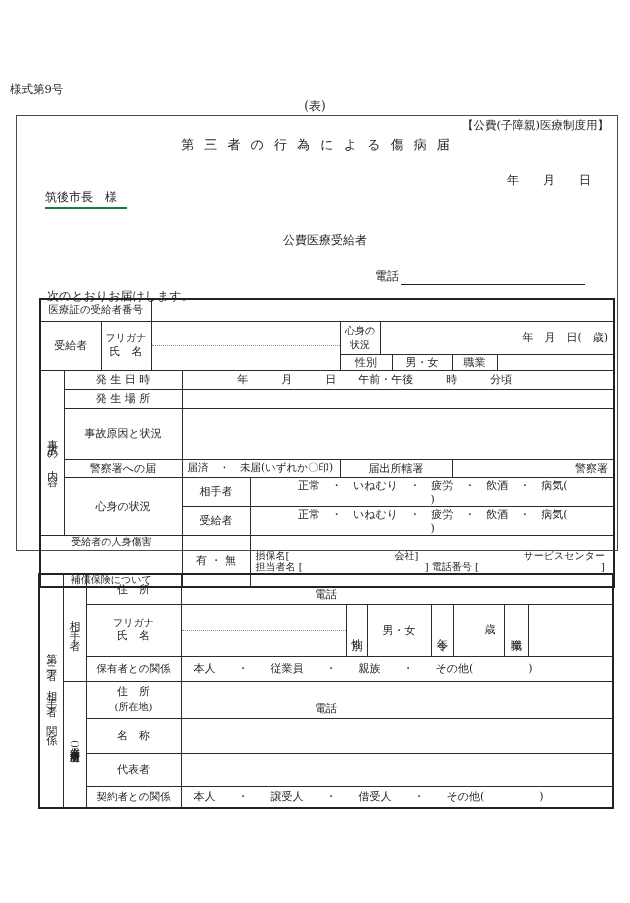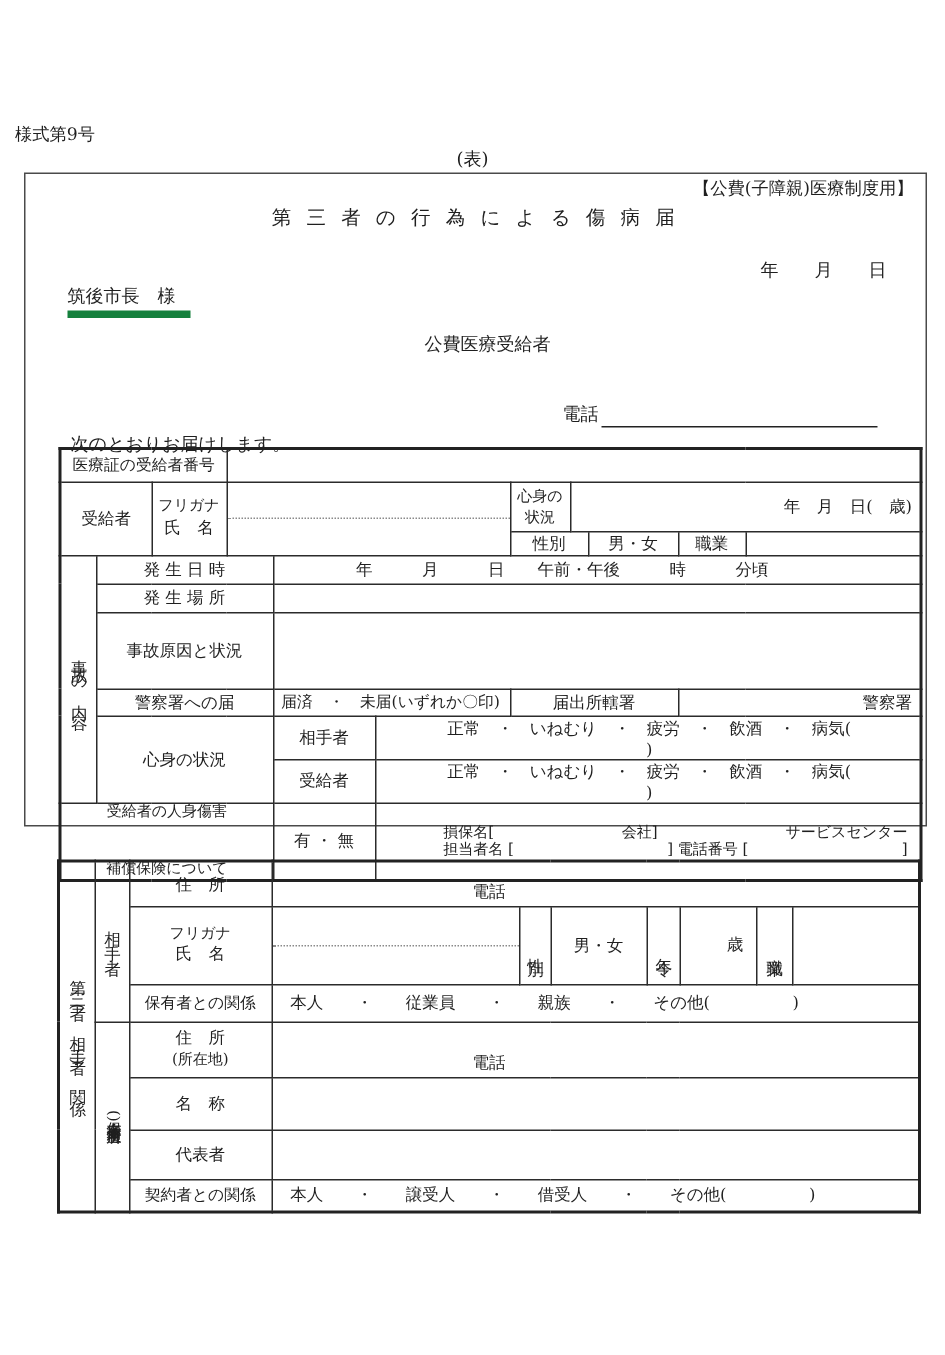--- a/index.html
+++ b/index.html
@@ -7,22 +7,22 @@
           font-family:"DejaVu Serif","Liberation Serif",serif; color:#1f1f1f; overflow:hidden; }
   .abs { position:absolute; }
 
   
   .form-no { left:10px; top:82px; font-size:11.5px; }
   .sheet-side { left:0; right:0; top:98px; text-align:center; font-size:12px; }
   .outer-box { left:16px; top:115px; width:600px; height:434px; border:1px solid #4a4a4a; }
   .sys-tag { right:8px; top:2px; font-size:11.5px; }
   .ttl { left:0; right:0; top:20px; text-align:center; font-size:13px; letter-spacing:3px; }
   .date-line { right:26px; top:56px; font-size:12px; }
-  .addressee { left:28px; top:73px; font-size:12px; border-bottom:5px solid #15803d; padding:0 10px 1px 0; }
-  .payer-head { left:266px; top:105px; font-size:12px; }
+  .addressee { left:28px; top:73px; font-size:12px; border-bottom:2px solid #15803d; padding:0 10px 1px 0; }
+  .payer-head { left:266px; top:116px; font-size:12px; }
   .payer-row { display:flex; align-items:flex-end; font-size:12px; }
   .uline { display:inline-block; width:184px; border-bottom:1px solid #222; height:14px; margin-left:2px; }
   .decl { left:30px; top:172px; font-size:12px; }
 
   
   table { border-collapse:collapse; table-layout:fixed; }
   table.frm { border:2px solid #222; }
   td { border:1px solid #2b2b2b; padding:0; font-size:11px; text-align:center; vertical-align:middle; overflow:hidden; }
   .t1 { left:22px; top:182px; width:574px;border-radius:21px; }
   .t2 { left:38px; top:573px; width:574px; }
@@ -42,21 +42,21 @@
 
   .two { display:flex; flex-direction:column; justify-content:center; height:100%; line-height:1.35; }
   .two.small { font-size:10px; line-height:1.15;gap:27px; }
 
   .split { display:flex; flex-direction:column; height:100%; }
   .split .top { flex:1; border-bottom:1px dotted #8a8a8a; }
   .split .bot { flex:1; }
   .split.t2s .top { flex:1; } .split.t2s .bot { flex:2; }
 
   .fx { display:flex; justify-content:space-between; align-items:center; height:100%; padding:0 7px 0 9px;flex-direction:column; }
-  .ins { display:flex; flex-direction:column; justify-content:center; height:100%; font-size:10px; line-height:11px;padding-left:40px; }
+  .ins { display:flex; flex-direction:column; justify-content:center; height:100%; font-size:10px; line-height:11px; }
   .ins .fxr { display:flex; justify-content:space-between; padding:0 8px 0 5px; }
 
   .age { display:flex; height:100%; align-items:flex-end; justify-content:flex-end; padding:0 8px 2px 0; box-sizing:border-box; }
   td.rel { position:relative; }
   .phone { position:absolute; left:31%; bottom:2px; font-size:11px; }
 </style>
 </head>
 <body>
 
 <div class="page">

